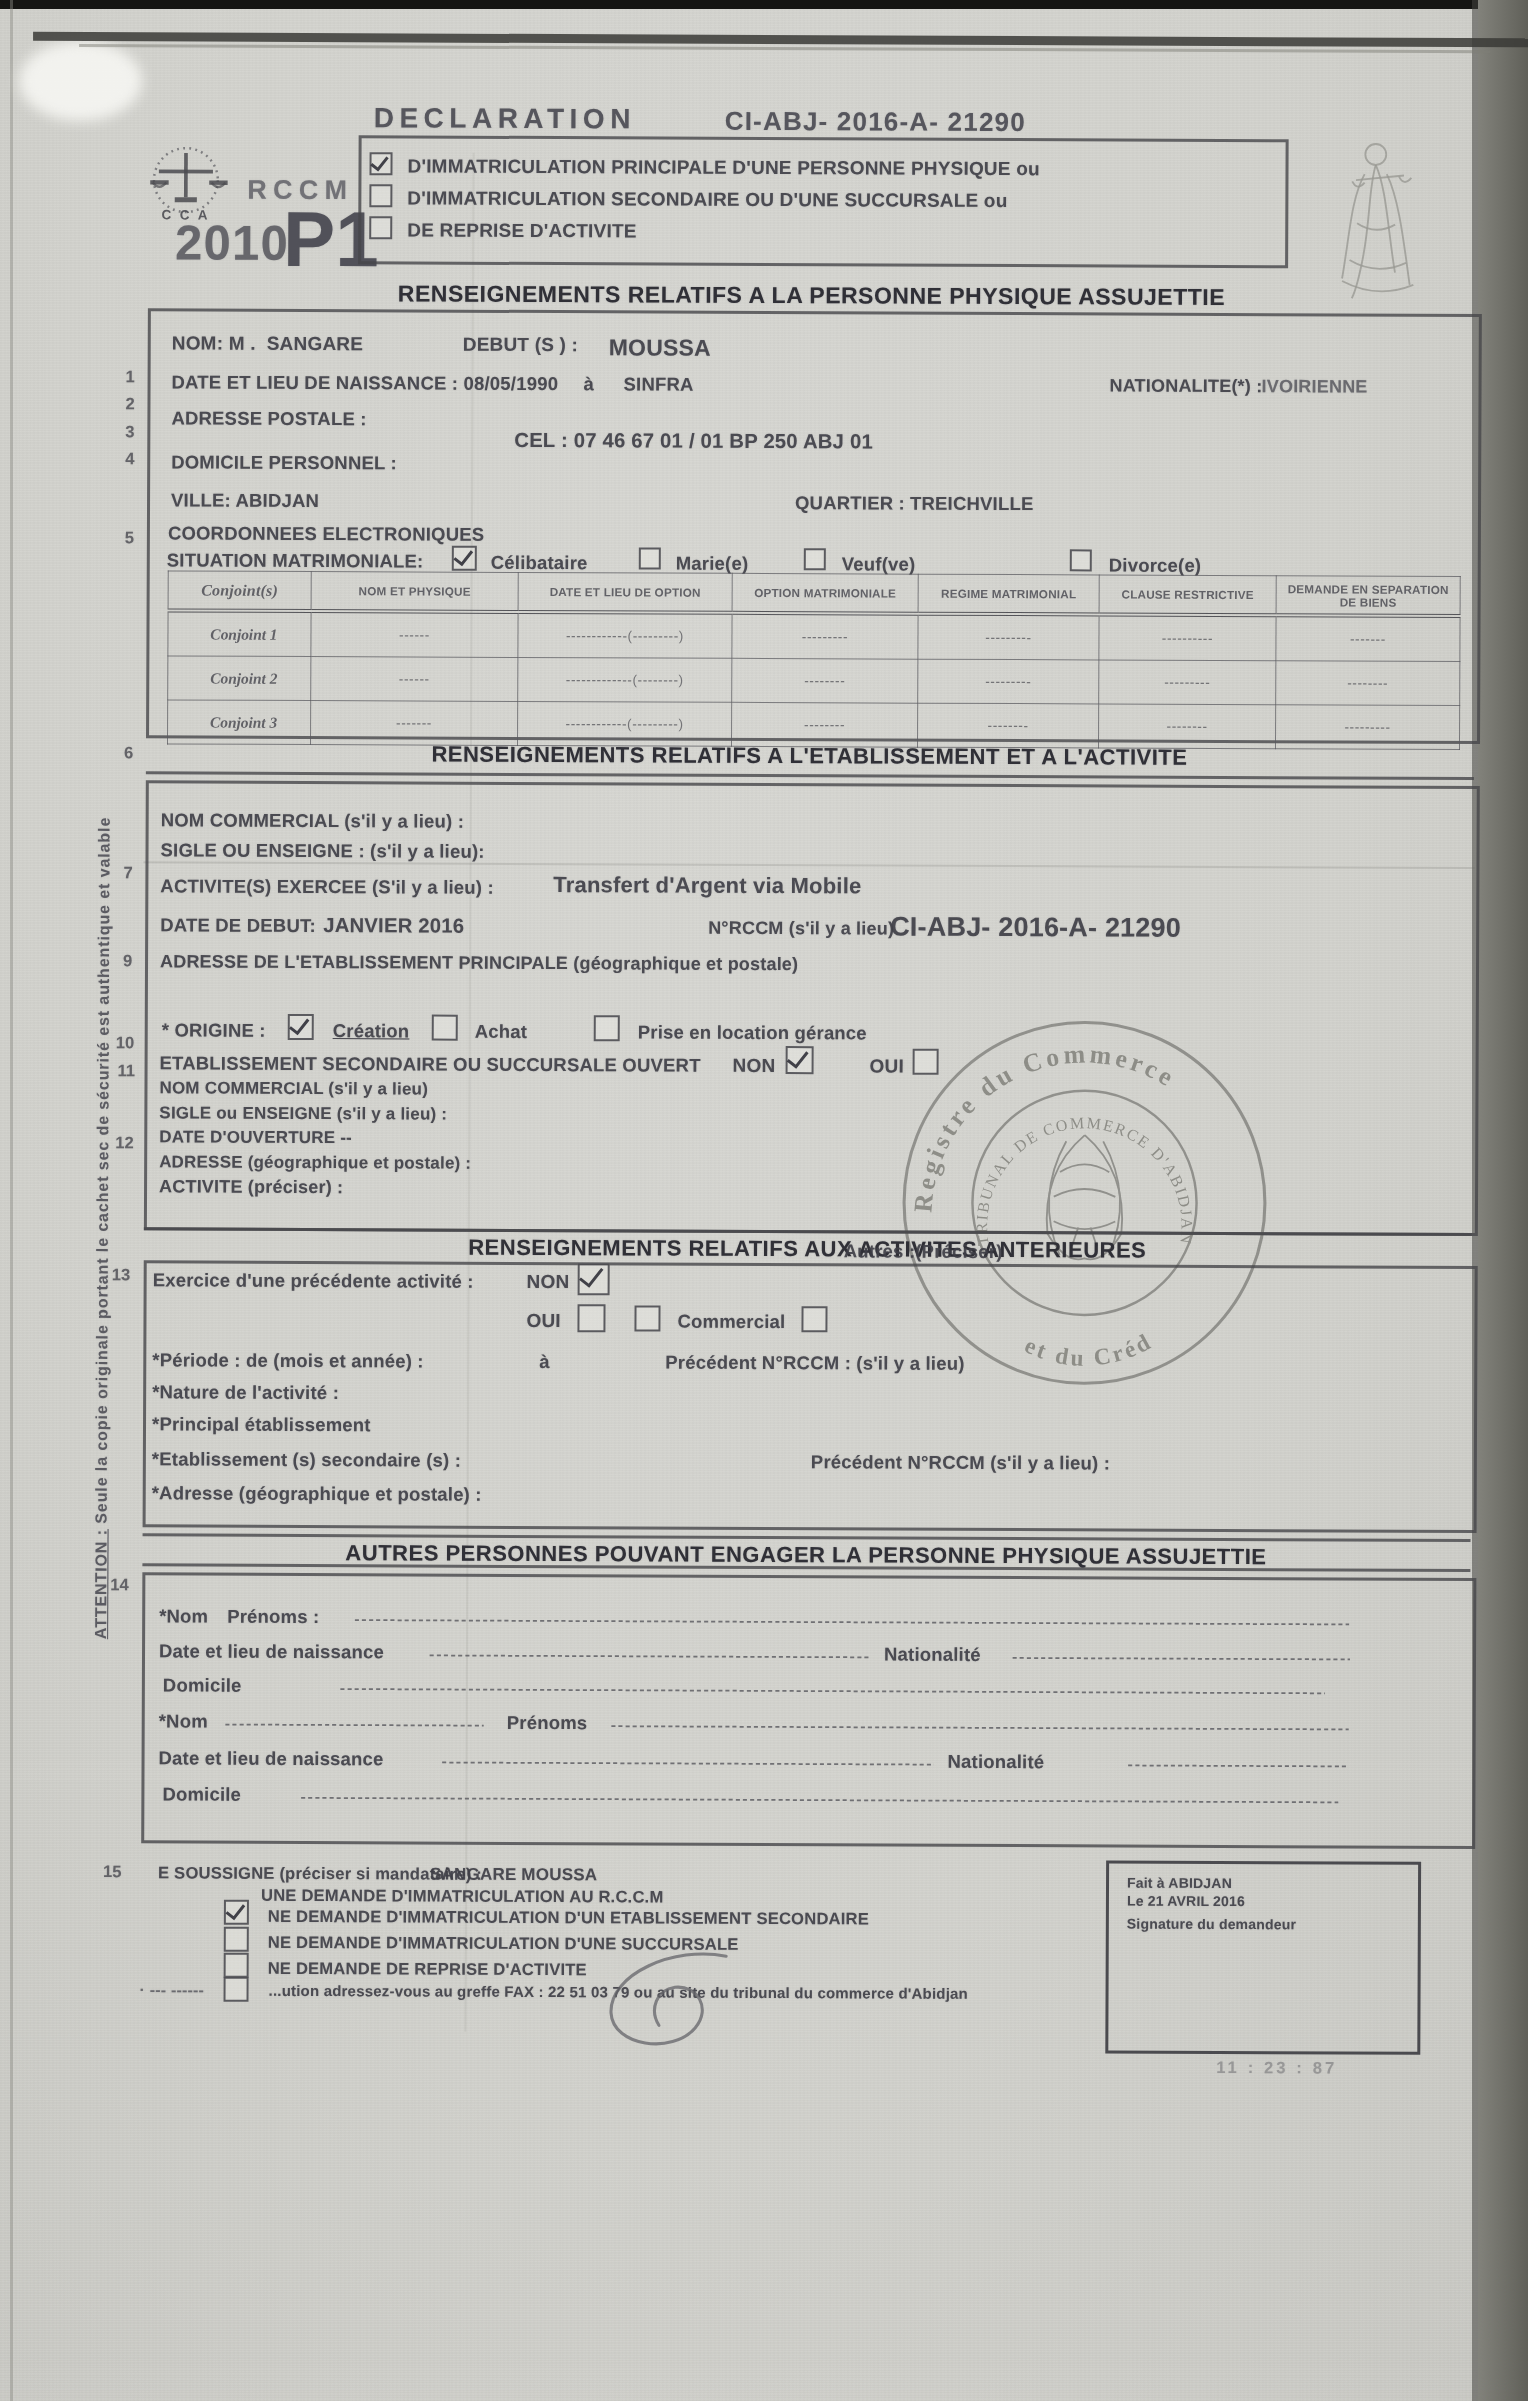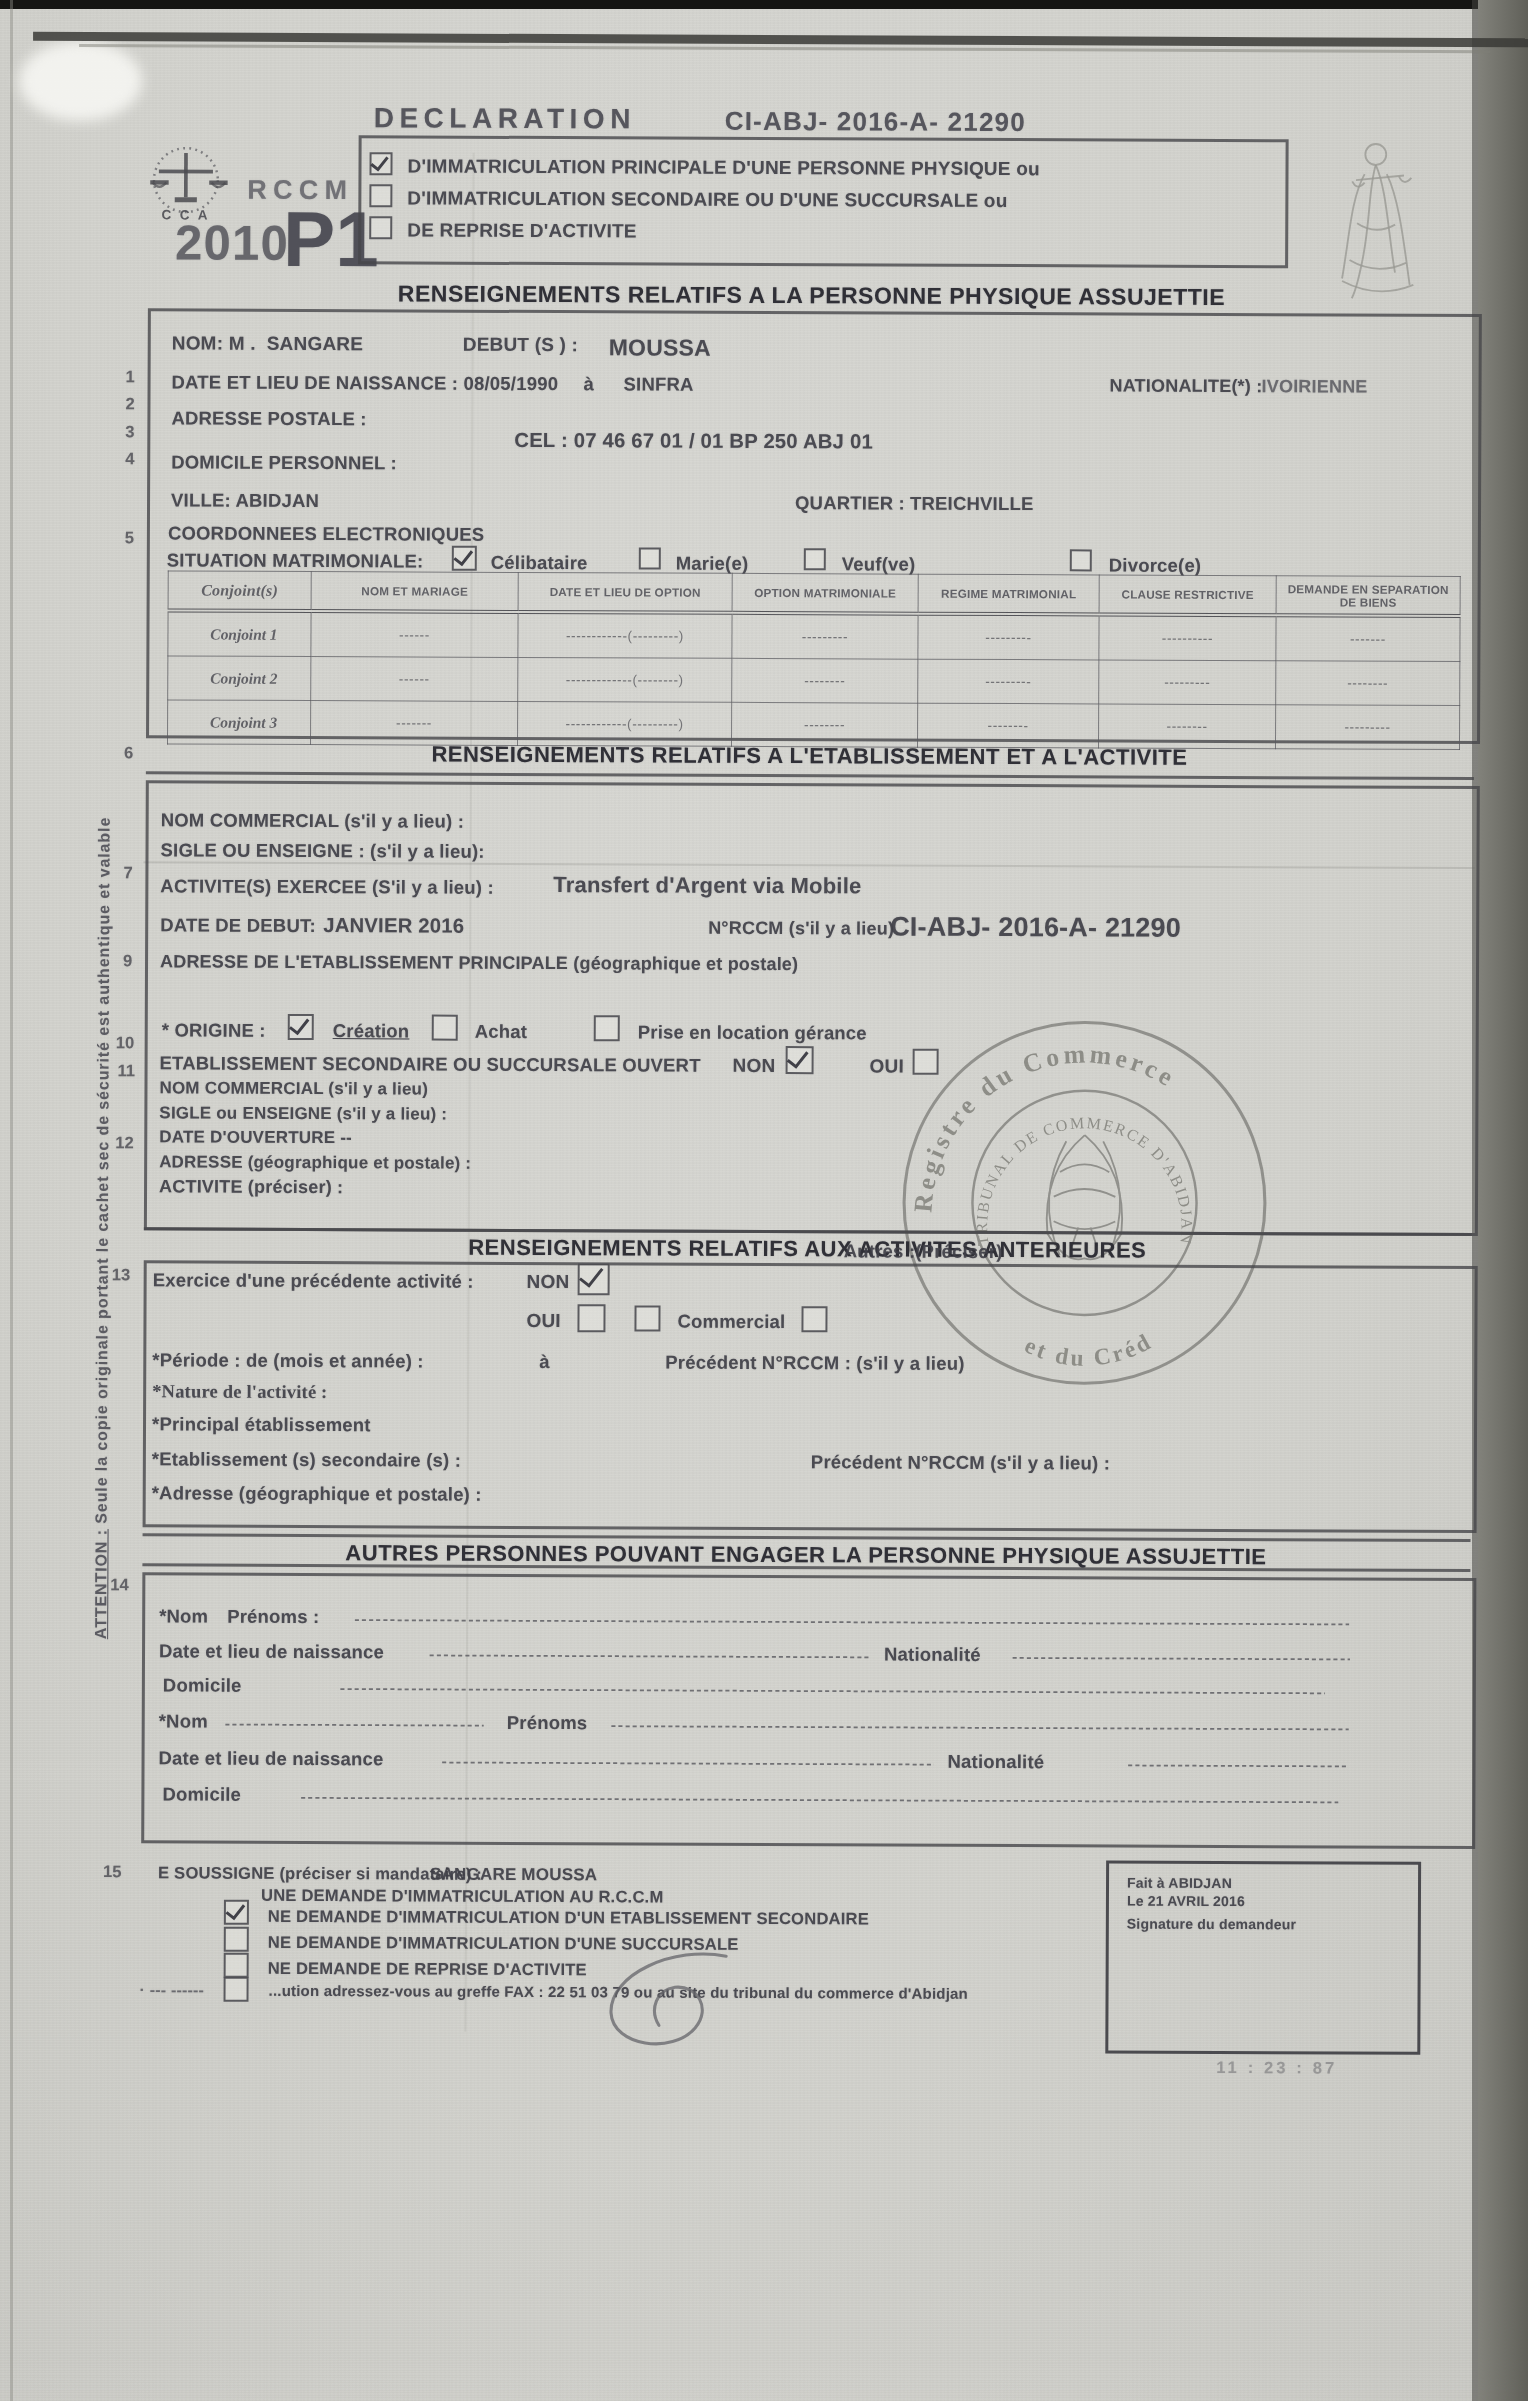--- a/index.html
+++ b/index.html
@@ -155,21 +155,21 @@
           <col style="width:207px">
           <col style="width:214px">
           <col style="width:186px">
           <col style="width:181px">
           <col style="width:177px">
           <col style="width:184px">
         </colgroup>
       <thead>
         <tr>
           <th class="rowhead">Conjoint(s)</th>
-          <th>NOM ET MARIAGE</th>
+          <th>NOM ET PHYSIQUE</th>
           <th>DATE ET LIEU DE OPTION</th>
           <th>OPTION MATRIMONIALE</th>
           <th>REGIME MATRIMONIAL</th>
           <th>CLAUSE RESTRICTIVE</th>
           <th>DEMANDE  EN SEPARATION DE BIENS</th>
         </tr>
       </thead>
       <tbody>
         <tr>
           <td class="rowlbl">Conjoint 1</td>
@@ -266,21 +266,21 @@
     <span class="t" style="left:527px;top:1311px;font-size:19px;">OUI</span>
     <span class="cb" style="left:578px;top:1305px;width:28px;height:28px;"></span>
     <span class="cb" style="left:635px;top:1306px;width:26px;height:26px;"></span>
     <span class="t" style="left:678px;top:1311px;">Commercial</span>
     <span class="cb" style="left:802px;top:1306px;width:26px;height:26px;"></span>
     <span class="t" style="left:844px;top:1240px;">Autres :(Préciser)</span>
 
     <span class="t" style="left:153px;top:1352px;">*Période : de (mois et année) :</span>
     <span class="t" style="left:540px;top:1352px;">à</span>
     <span class="t" style="left:666px;top:1352px;">Précédent  N°RCCM : (s'il y a lieu)</span>
-    <span class="t" style="left:153px;top:1384px;font-family:Liberation Serif, serif;">*Nature de l'activité :</span>
+    <span class="t" style="left:153px;top:1384px;">*Nature de l'activité :</span>
     <span class="t" style="left:153px;top:1416px;">*Principal établissement</span>
     <span class="t" style="left:153px;top:1451px;">*Etablissement (s) secondaire (s) :</span>
     <span class="t" style="left:812px;top:1451px;">Précédent  N°RCCM (s'il y a lieu) :</span>
     <span class="t" style="left:153px;top:1485px;">*Adresse (géographique et postale) :</span>
 
     <div class="hline" style="left:144px;top:1536px;width:1328px;height:3.1px;"></div>
     <div class="head center" style="left:148px;top:1542px;width:1319px;">AUTRES PERSONNES POUVANT ENGAGER LA PERSONNE PHYSIQUE ASSUJETTIE</div>
     <div class="hline" style="left:144px;top:1566px;width:1328px;height:2.5px;"></div>
     <div class="box" style="left:144px;top:1575px;width:1328px;height:265px;"></div>
 

